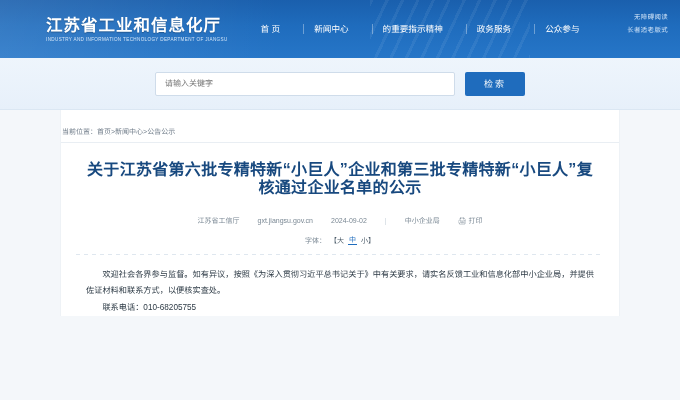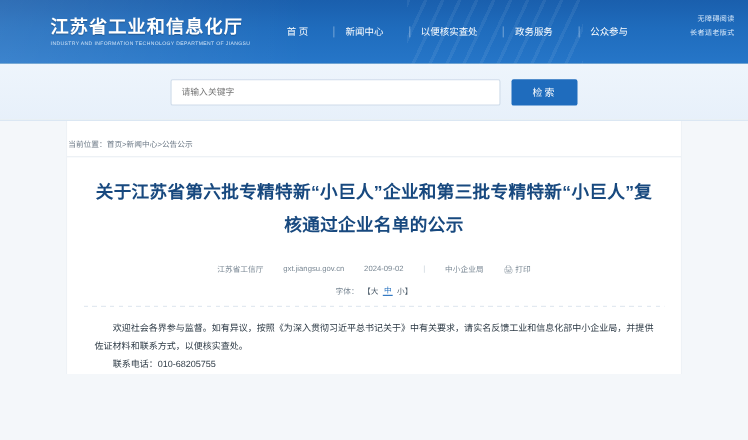--- a/index.html
+++ b/index.html
@@ -3,21 +3,21 @@
 <meta charset="utf-8">
 <style>
   * { box-sizing: border-box; }
   html, body {
     margin: 0; padding: 0;
     width: 680px; height: 400px;
     overflow: hidden;
     background: #ffffff;
     font-family: "Liberation Sans", sans-serif;
   }
-  .page { position: relative; width: 680px; height: 400px; overflow: hidden; background:#fef9c3; }
+  .page { position: relative; width: 680px; height: 400px; overflow: hidden; background:#84cc16; }
 
   
   .header {
     position: relative;
     height: 58px;
     background: linear-gradient(180deg, #1a5fad 0%, #1f6cbd 45%, #2676c8 100%);
     display: flex; align-items: center;
     padding: 0 14px 0 46px;
     overflow: hidden;
   }
@@ -93,21 +93,21 @@
     padding: 8px 0 0 0;
   }
   .crumb {
     font-size:7px; color:#6d7a87; padding: 8px 0 6px 2px;
     border-bottom: 1px solid #e9eef3;
   }
 
   .title {
     text-align:center;
     font-size:16px; font-weight:bold; color:#18497f;
-    line-height:30px;
+    line-height:18px;
     margin: 18px 22px 0 22px;
     letter-spacing:.3px;
   }
 
   .meta {
     display:flex; align-items:center; justify-content:center; gap:18px;
     font-size:7px; color:#7a8894;
     margin-top: 18px;
   }
   .meta-sep { color:#c8d2db; }
@@ -155,21 +155,21 @@
     <div class="header-deco"></div>
 
     <div class="logo-block">
       <div class="logo-cn">江苏省工业和信息化厅</div>
       <div class="logo-en">INDUSTRY AND INFORMATION TECHNOLOGY DEPARTMENT OF JIANGSU</div>
     </div>
 
     <div class="nav">
       <div class="nav-item">首 页</div>
       <div class="nav-item">新闻中心</div>
-      <div class="nav-item">以便核实查处</div>
+      <div class="nav-item">的重要指示精神</div>
       <div class="nav-item">政务服务</div>
       <div class="nav-item">公众参与</div>
     </div>
 
     <div class="header-right">
       <div class="hr-line">无障碍阅读</div>
       <div class="hr-line">长者适老版式</div>
     </div>
   </div>
 

